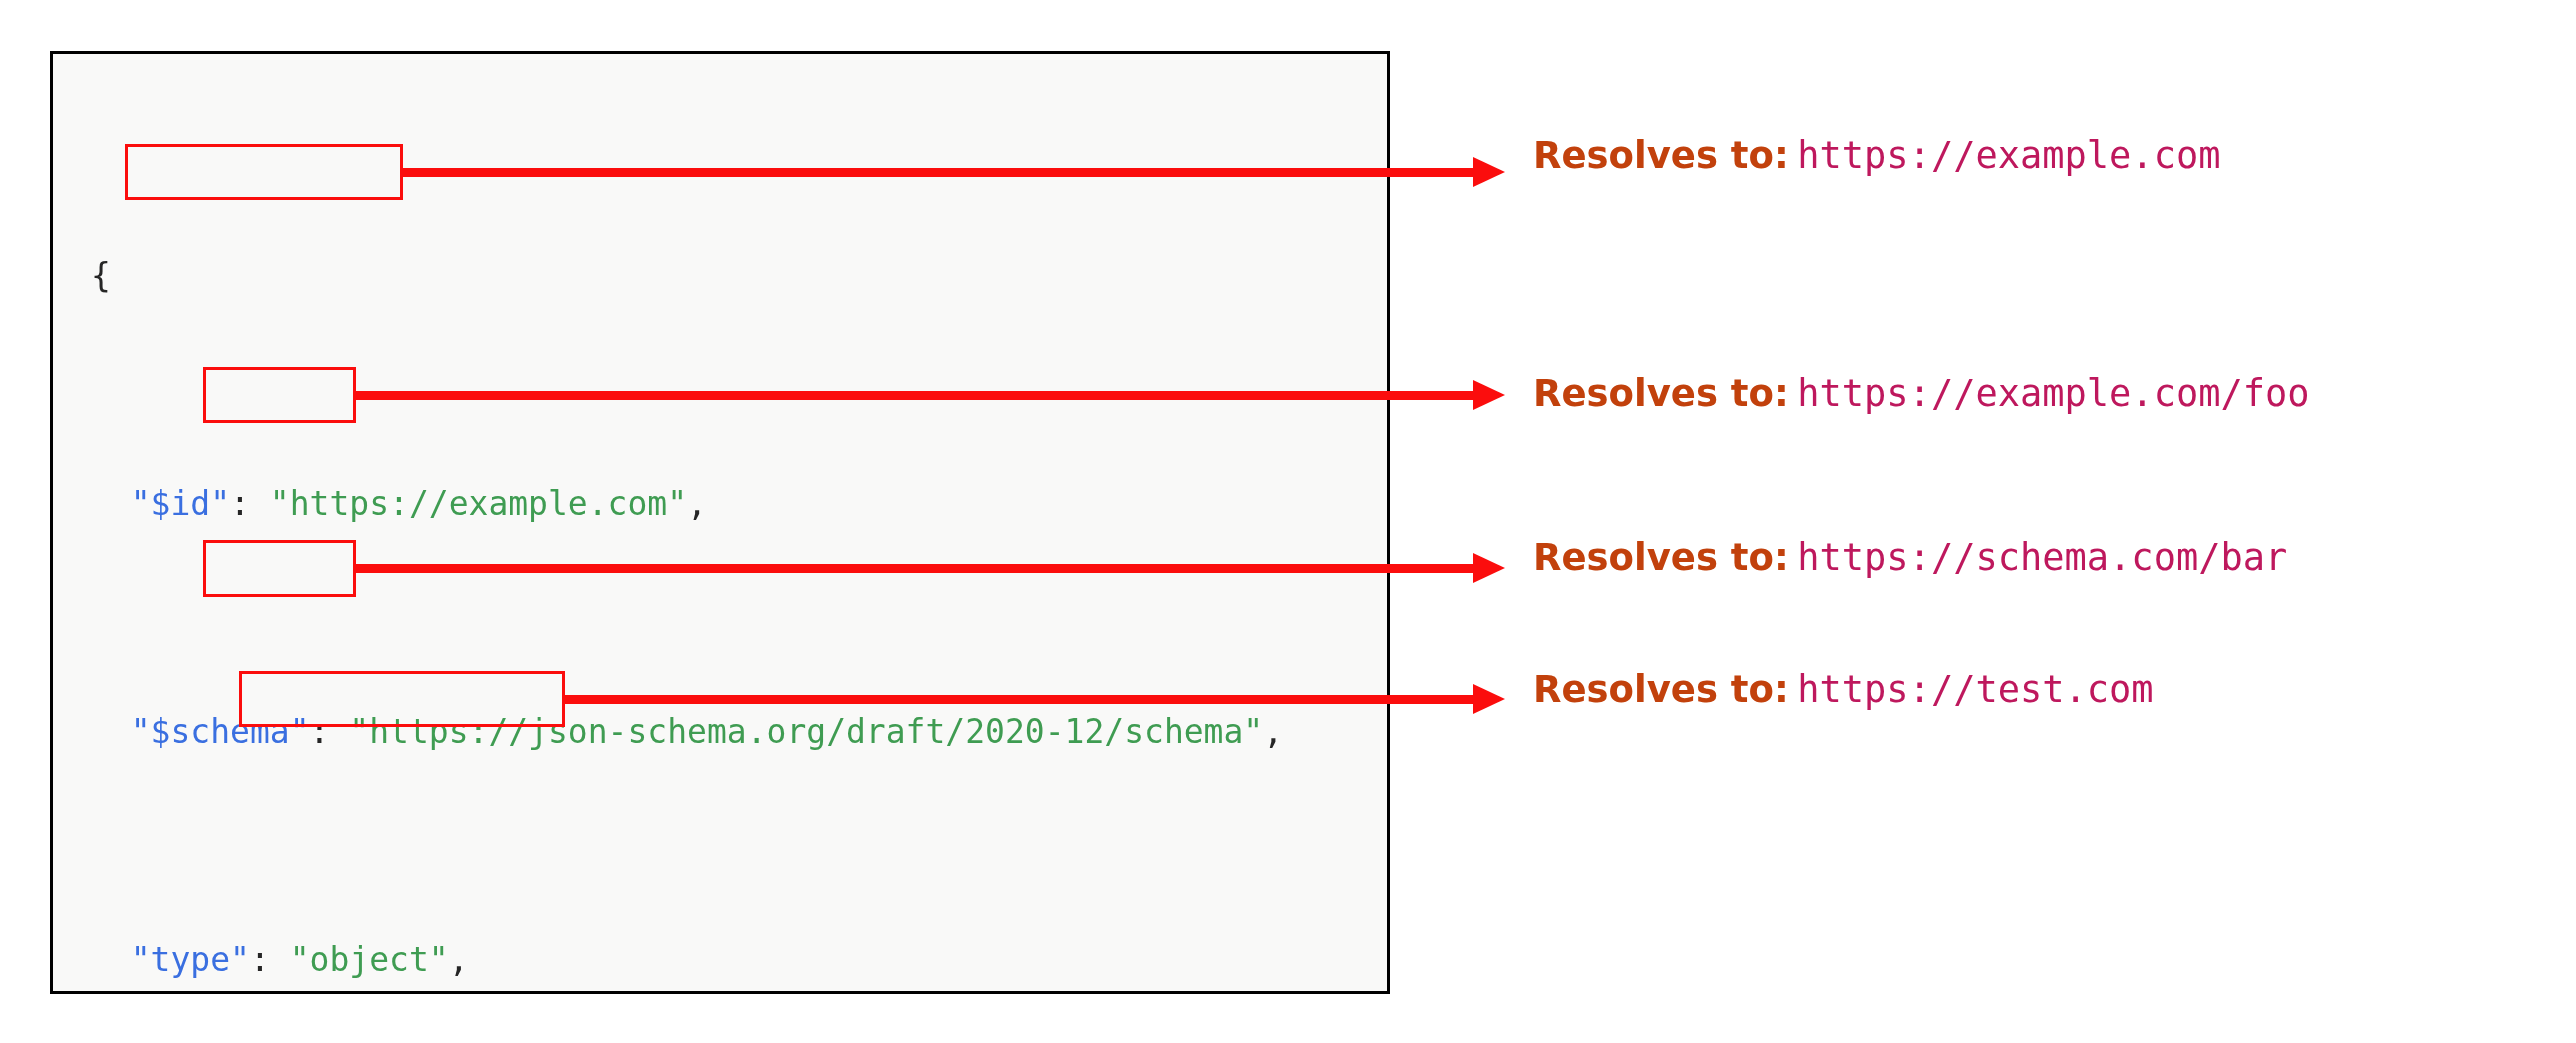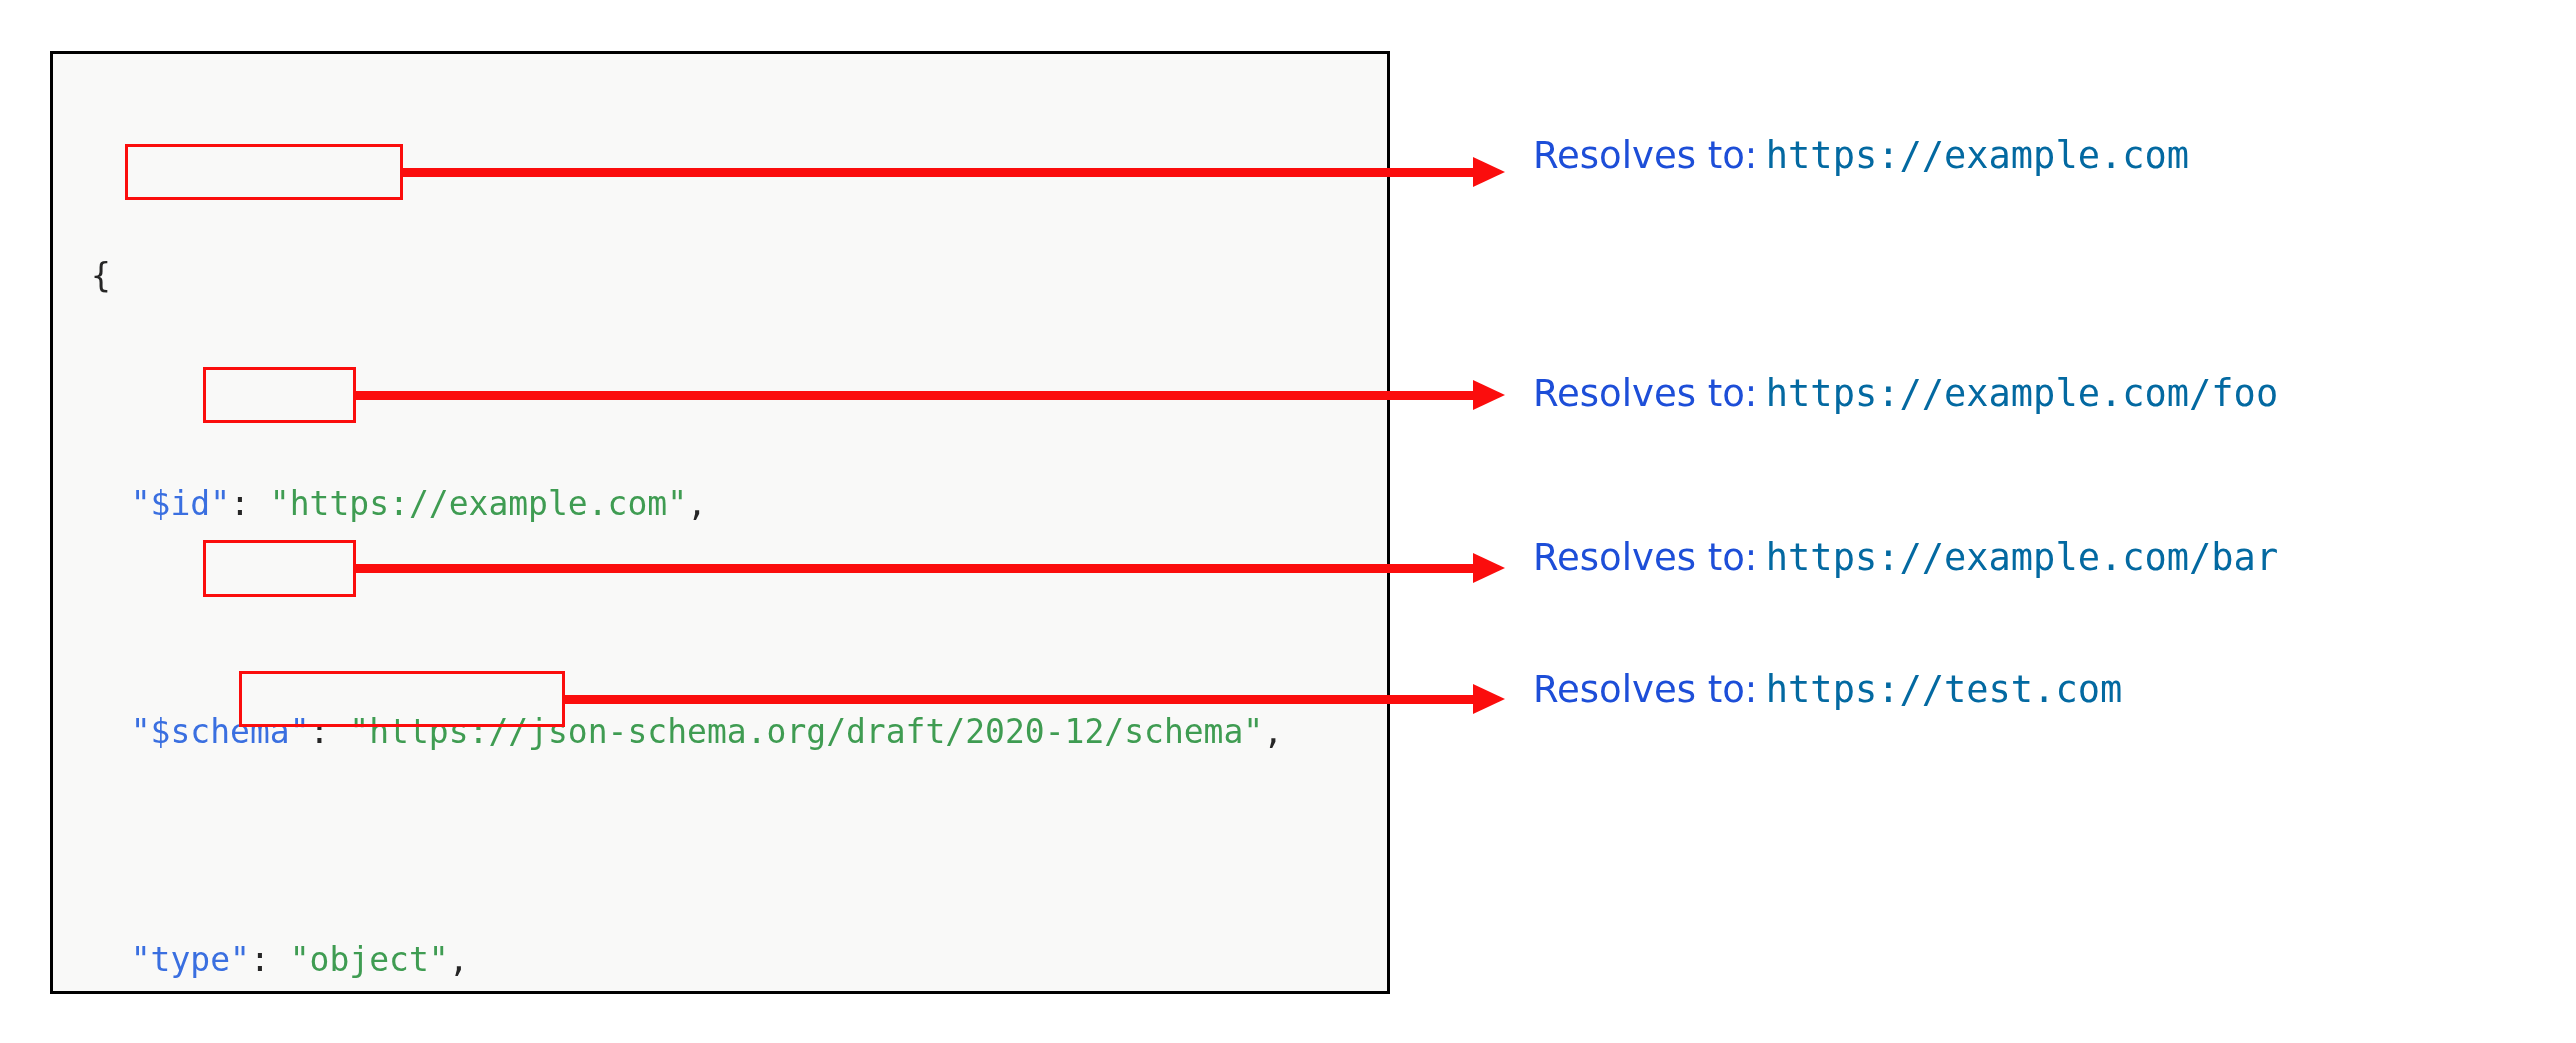--- a/index.html
+++ b/index.html
@@ -95,28 +95,28 @@
   #arrow-4 .arrow-head  { left: 910px; }
 
   
   .annotation {
     position: absolute;
     white-space: nowrap;
     line-height: 1;
   }
   .annot-label {
     font-family: "DejaVu Sans", sans-serif;
-    font-weight: normal;
+    font-weight: bold;
     font-size: 37px;
-    color: #1d4ed8;
+    color: #c2410c;
   }
   .annot-url {
     font-family: "DejaVu Sans Mono", monospace;
     font-size: 37px;
-    color: #0369a1;
+    color: #be185d;
     margin-left: 8.5px;
   }
   #annotation-1 { left: 1533px; top: 137px; }
   #annotation-2 { left: 1533px; top: 367px; margin-top: 8px; }
   #annotation-3 { left: 1533px; top: 539px; }
   #annotation-4 { left: 1533px; top: 671px; text-align: center; }
 </style>
 </head>
 <body>
 
@@ -183,16 +183,16 @@
 </div>
 <div class="arrow" id="arrow-4">
   <div class="arrow-shaft"></div>
   <div class="arrow-head"></div>
 </div>
 
 <div class="annotation" id="annotation-1"><span class="annot-label">Resolves to:</span><span class="annot-url">https://example.com</span></div>
 
 <div class="annotation" id="annotation-2"><span class="annot-label">Resolves to:</span><span class="annot-url">https://example.com/foo</span></div>
 
-<div class="annotation" id="annotation-3"><span class="annot-label">Resolves to:</span><span class="annot-url">https://example.com/bar</span></div>
+<div class="annotation" id="annotation-3"><span class="annot-label">Resolves to:</span><span class="annot-url">https://schema.com/bar</span></div>
 
 <div class="annotation" id="annotation-4"><span class="annot-label">Resolves to:</span><span class="annot-url">https://test.com</span></div>
 
 
 </body></html>

